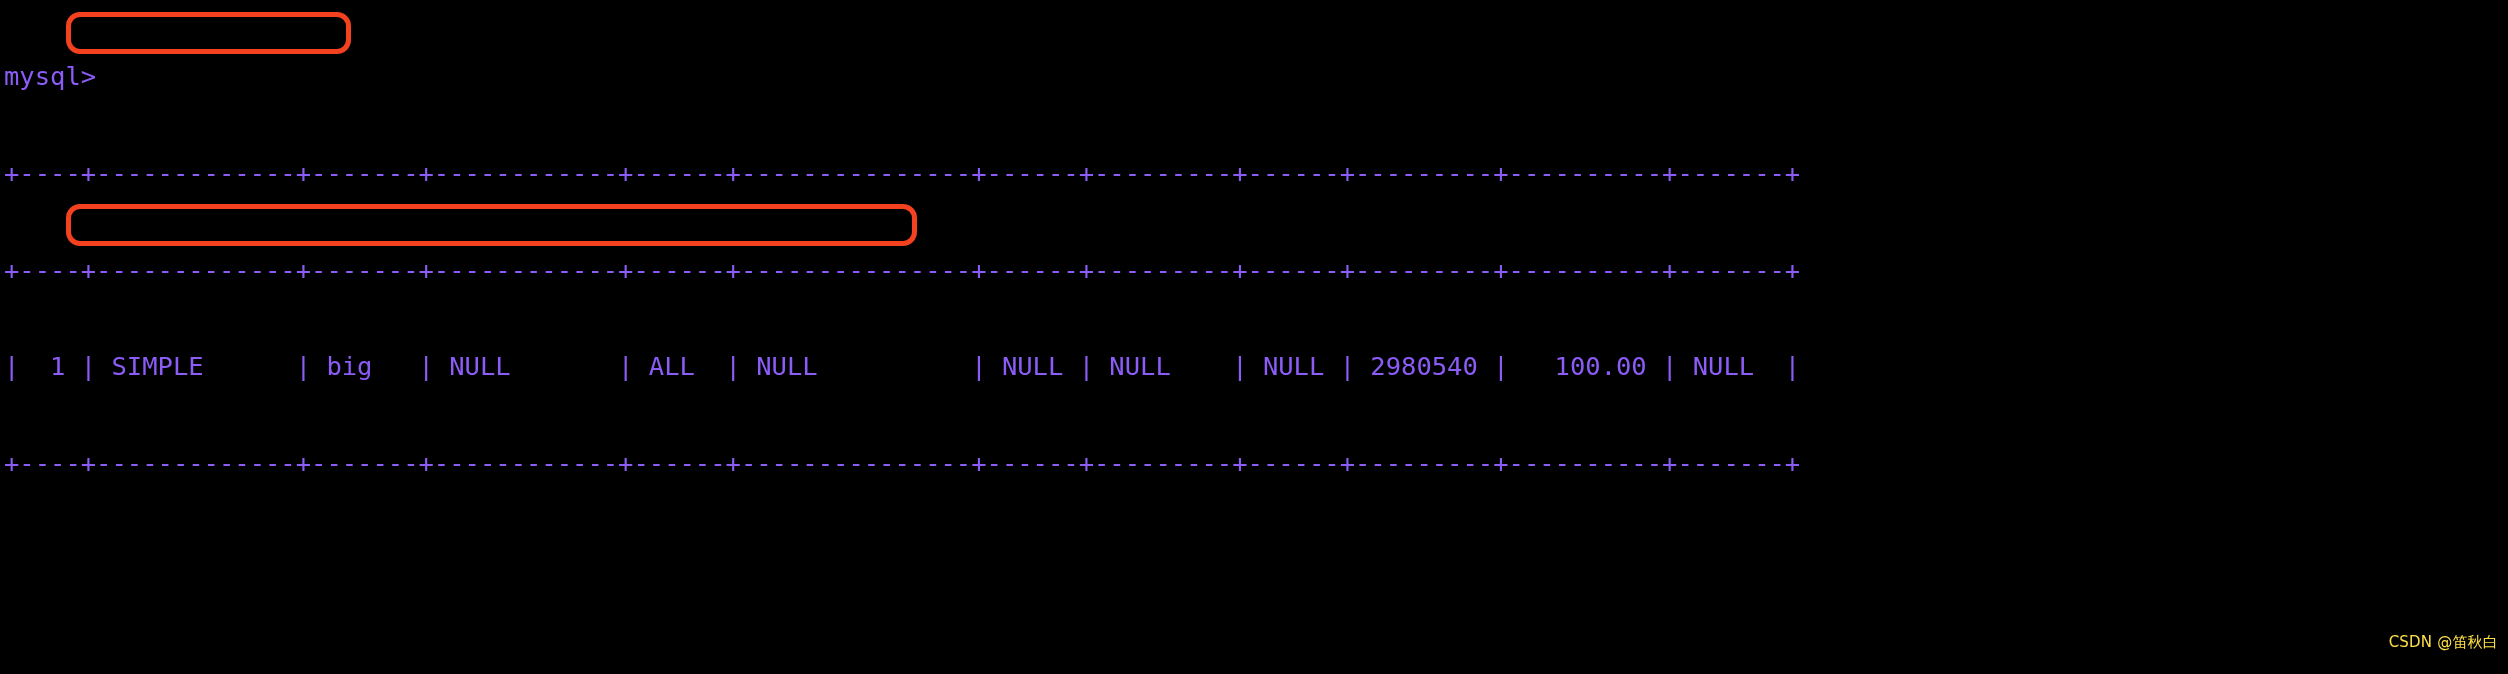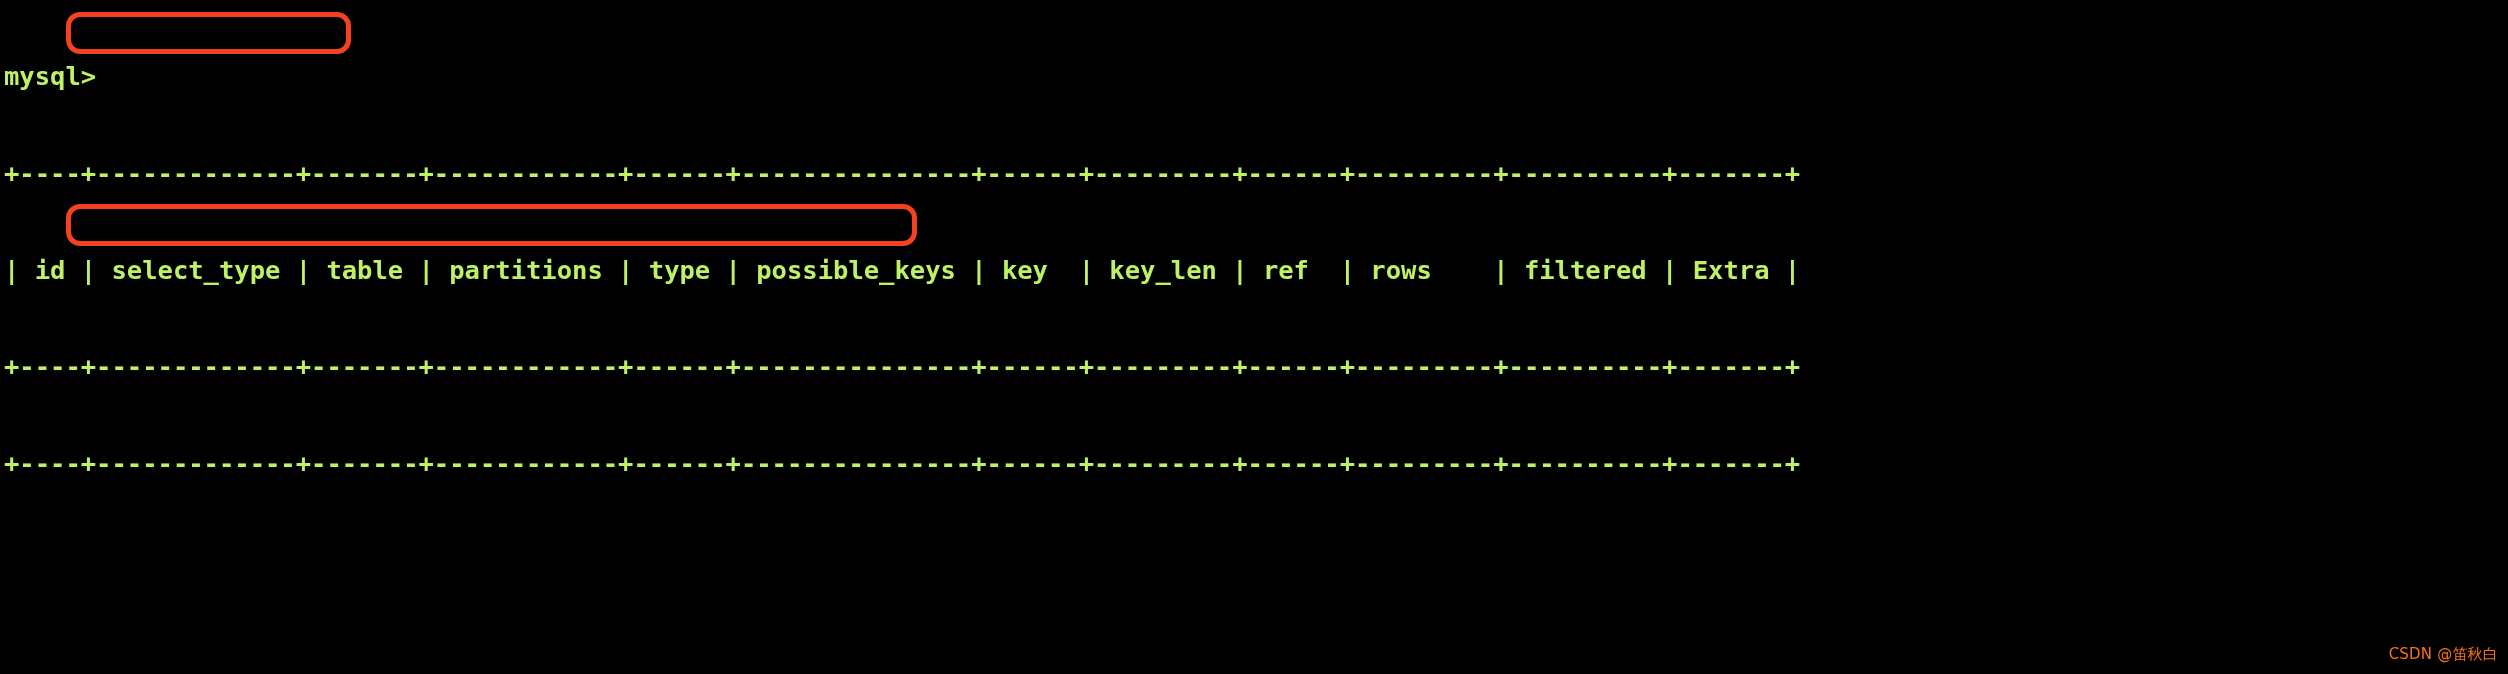--- a/index.html
+++ b/index.html
@@ -30,22 +30,21 @@
   .term-lines {
     position: absolute;
     left: 4px;
     top: -4px;
     white-space: pre;
     font-variant-ligatures: none;
   }
   .line {
     white-space: pre;
     height: 32.2px;
-    color: #bef264;
-    font-weight: bold;
+    color: #8b5cf6;
   }
 
   
   .hl-box {
     position: absolute;
     border: 5px solid #f4411f;
     border-radius: 14px;
     box-sizing: border-box;
     background: transparent;
     pointer-events: none;
@@ -58,37 +57,37 @@
   }
   #hl-query-2 {
     left: 66px;
     top: 204px;
     width: 851px;
     height: 42px;
   }
   .watermark {
     position: absolute;
     right: 10px;
-    bottom: 4px;
-    color: #f97316;
+    bottom: 16px;
+    color: #fde047;
     font-size: 15px;
     font-family: "DejaVu Sans", "Liberation Sans", sans-serif;
     letter-spacing: 0.2px;
   }
 </style>
 </head>
 <body>
 
 <div id="terminal">
 
   <div class="term-lines">
     <div class="line">mysql&gt;</div>
     <div class="line">+----+-------------+-------+------------+------+---------------+------+---------+------+---------+----------+-------+</div>
-    <div class="line">| id | select_type | table | partitions | type | possible_keys | key  | key_len | ref  | rows    | filtered | Extra |</div>
     <div class="line">+----+-------------+-------+------------+------+---------------+------+---------+------+---------+----------+-------+</div>
+    <div class="line">|  1 | SIMPLE      | big   | NULL       | ALL  | NULL          | NULL | NULL    | NULL | 2980540 |   100.00 | NULL  |</div>
     <div class="line">+----+-------------+-------+------------+------+---------------+------+---------+------+---------+----------+-------+</div>
     
     
     
     
     
     
     
     
     

